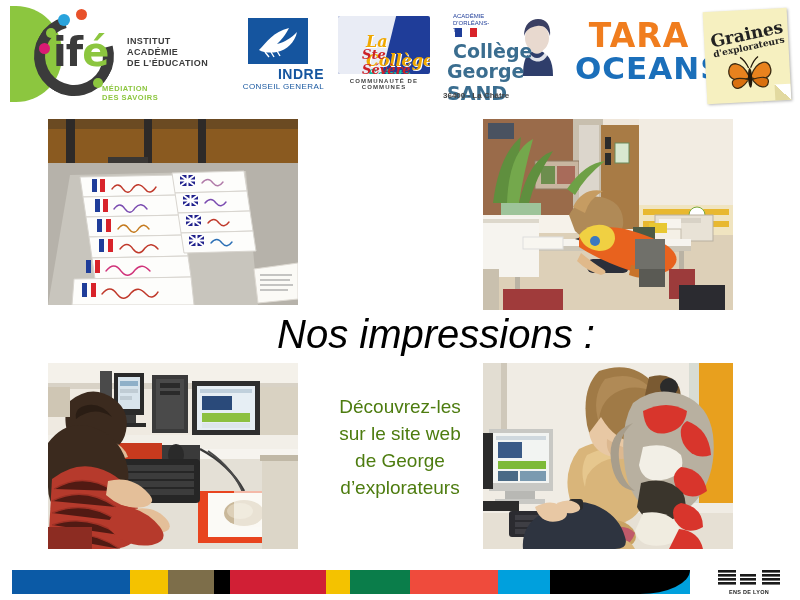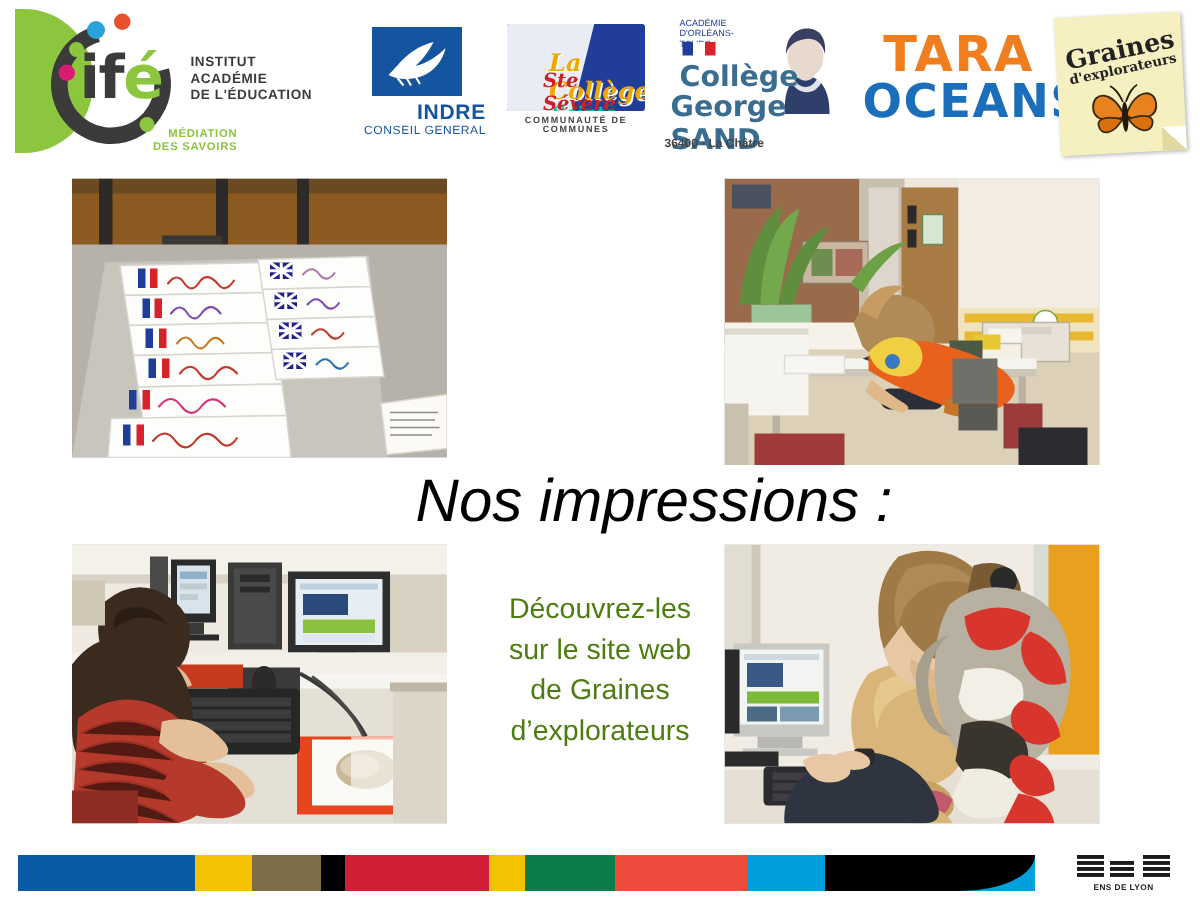--- a/index.html
+++ b/index.html
@@ -43,21 +43,21 @@
   }
   .ife-word .acc{color:#8cc63f;}
   .ife-sub{
     position:absolute;left:117px;top:30px;
     font-size:9px;font-weight:bold;color:#3b3b3b;
     line-height:11px;letter-spacing:.4px;
   }
   .ife-sub2{
     position:absolute;left:92px;top:78px;
     font-size:7.5px;font-weight:bold;color:#8cc63f;
-    line-height:9px;letter-spacing:.5px;text-align:right;
+    line-height:9px;letter-spacing:.5px;text-align:left;
   }
 
   
   .logo-indre{position:absolute;left:232px;top:18px;width:92px;height:82px;text-align:right;}
   .indre-box{
     width:60px;height:46px;margin:0 auto;background:#15559f;position:relative;overflow:hidden;
   }
   .dove{
     position:absolute;left:7px;top:6px;width:46px;height:34px;
     color:#fff;font-size:30px;line-height:34px;
@@ -547,21 +547,21 @@
       <path d="M150 60 q-16 14 -14 36 q2 22 16 32 q-20 -2 -24 -30 q-4 -28 22 -38 Z" fill="#a89e8c"></path>
       <path d="M196 166 q20 2 24 20 l-34 0 Z" fill="#d8352c"></path>
     </svg>
   </div>
 
   <div class="title">Nos impressions :</div>
 
   <div class="body-text">
     <div>Découvrez-les</div>
     <div>sur le site web</div>
-    <div>de Graines</div>
+    <div>de George</div>
     <div>d’explorateurs</div>
   </div>
 
   <div class="footer" id="footer-bar">
       <div class="fbar" style="left: 12px; width: 118px; background: rgb(11, 90, 166);"></div>
       <div class="fbar" style="left: 130px; width: 38px; background: rgb(244, 194, 0);"></div>
       <div class="fbar" style="left: 168px; width: 46px; background: rgb(125, 110, 74);"></div>
       <div class="fbar" style="left: 214px; width: 16px; background: rgb(0, 0, 0);"></div>
       <div class="fbar" style="left: 230px; width: 96px; background: rgb(209, 31, 53);"></div>
       <div class="fbar" style="left: 326px; width: 24px; background: rgb(244, 194, 0);"></div>

